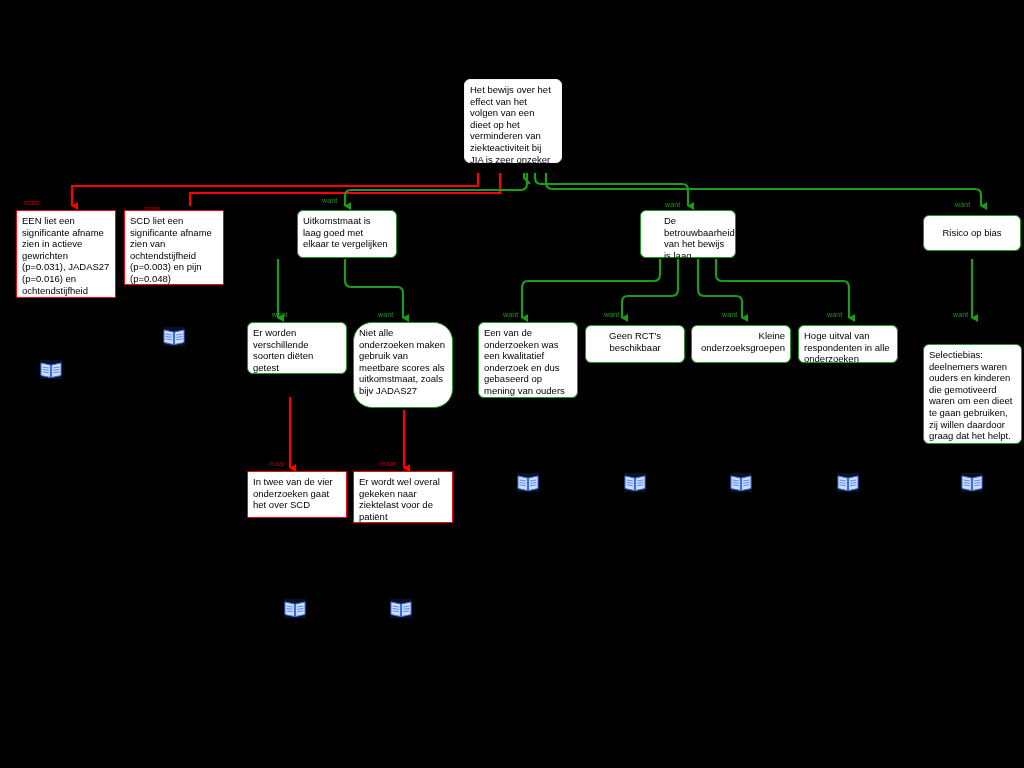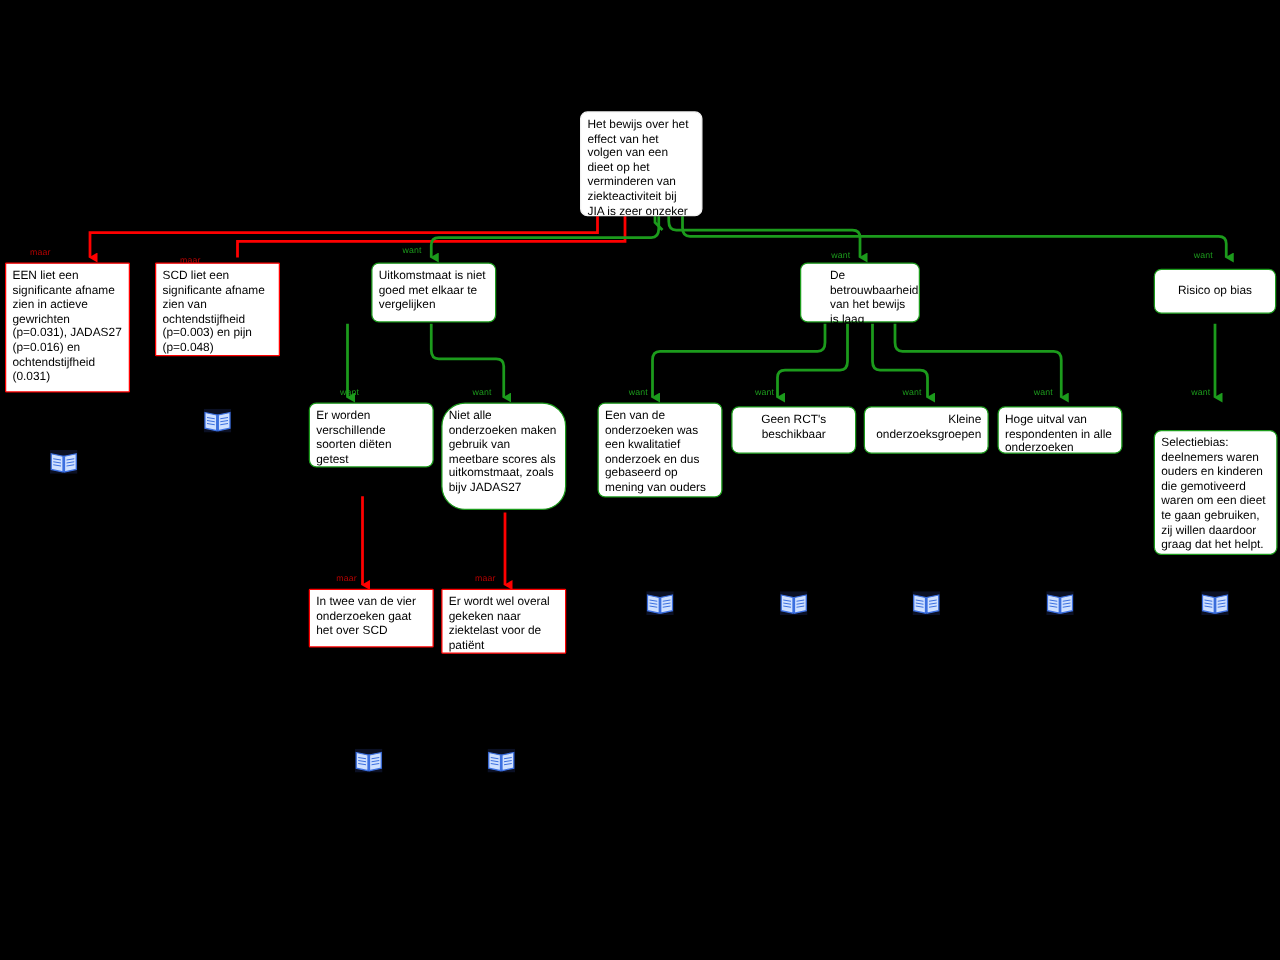--- a/index.html
+++ b/index.html
@@ -58,36 +58,36 @@
 
       <path d="M660,259 L660,274 Q660,281 654,281 L528,281 Q522,281 522,288 L522,318" marker-end="url(#ag)"></path>
       <path d="M678,259 L678,289 Q678,296 672,296 L628,296 Q622,296 622,302 L622,318" marker-end="url(#ag)"></path>
       <path d="M698,259 L698,289 Q698,296 704,296 L736,296 Q742,296 742,302 L742,318" marker-end="url(#ag)"></path>
       <path d="M716,259 L716,274 Q716,281 722,281 L843,281 Q849,281 849,288 L849,318" marker-end="url(#ag)"></path>
 
       <path d="M972,259 L972,300 L972,318" marker-end="url(#ag)"></path>
     </g>
   </svg>
 
-  <div class="node root" style="left:464px;top:89px;width:98px;height:84px;">
+  <div class="node root" style="left:464px;top:79px;width:98px;height:84px;">
     <span class="txt">Het bewijs over het effect van het volgen van een dieet op het verminderen van ziekteactiviteit bij JIA is zeer onzeker</span>
   </div>
 
-  <div class="node red" style="left:4px;top:210px;width:100px;height:104px;">
+  <div class="node red" style="left:16px;top:210px;width:100px;height:88px;">
     <span class="txt">EEN liet een significante afname zien in actieve gewrichten (p=0.031), JADAS27 (p=0.016) en ochtendstijfheid (0.031)</span>
   </div>
   <div class="elabel red" style="left:24px;top:199px;">maar</div>
 
   <div class="node red" style="left:124px;top:210px;width:100px;height:75px;">
     <span class="txt">SCD liet een significante afname zien van ochtendstijfheid (p=0.003) en pijn (p=0.048)</span>
   </div>
   <div class="elabel red" style="left:144px;top:205px;">maar</div>
 
   <div class="node green" style="left:297px;top:210px;width:100px;height:48px;">
-    <span class="txt">Uitkomstmaat is niet goed met elkaar te vergelijken</span>
+    <span class="txt">Uitkomstmaat is laag goed met elkaar te vergelijken</span>
   </div>
   <div class="elabel green" style="left:322px;top:197px;">want</div>
 
   <div class="node green" style="left:640px;top:210px;width:96px;height:48px;padding-left:23px;">
     <span class="txt">De betrouwbaarheid van het bewijs is laag</span>
   </div>
   <div class="elabel green" style="left:665px;top:201px;">want</div>
 
   <div class="node green" style="left:923px;top:215px;width:98px;height:36px;display:flex;align-items:center;justify-content:center;">
     <span class="txt">Risico op bias</span>

